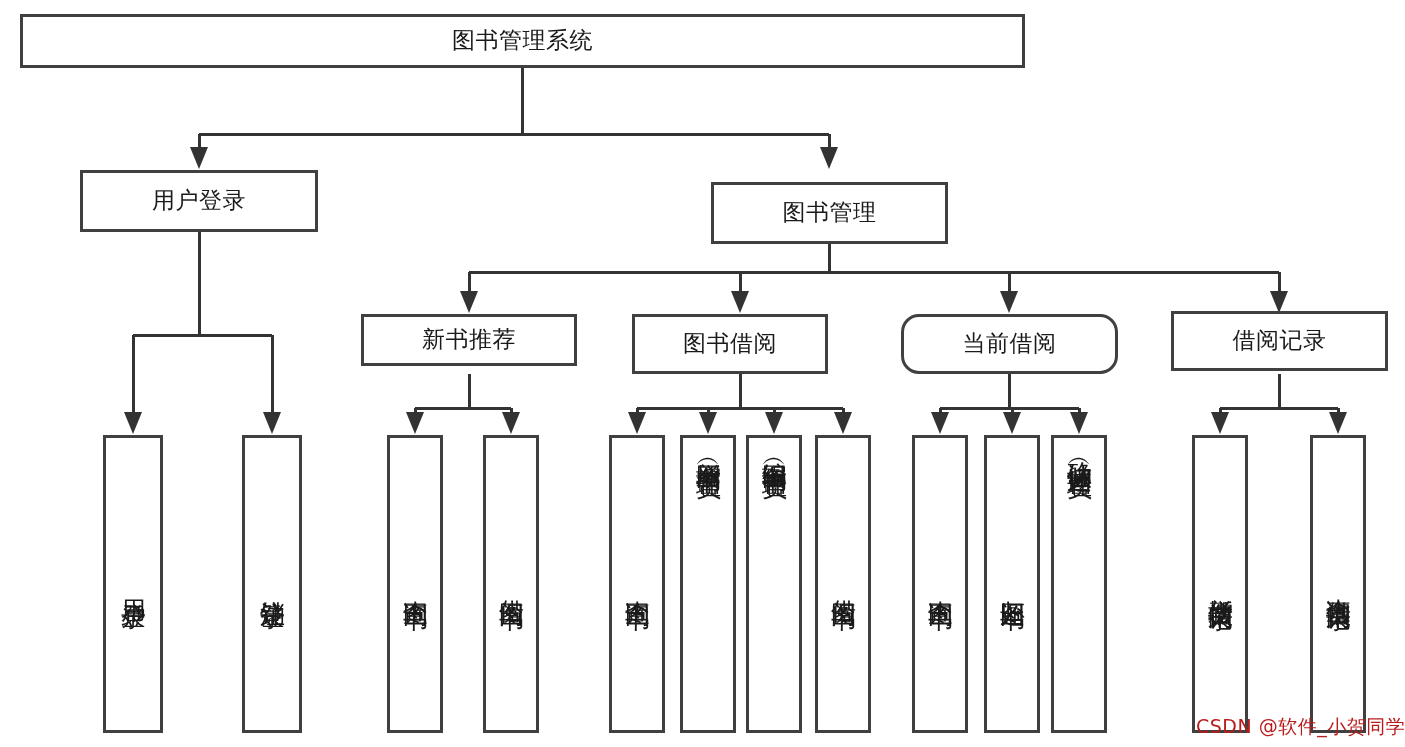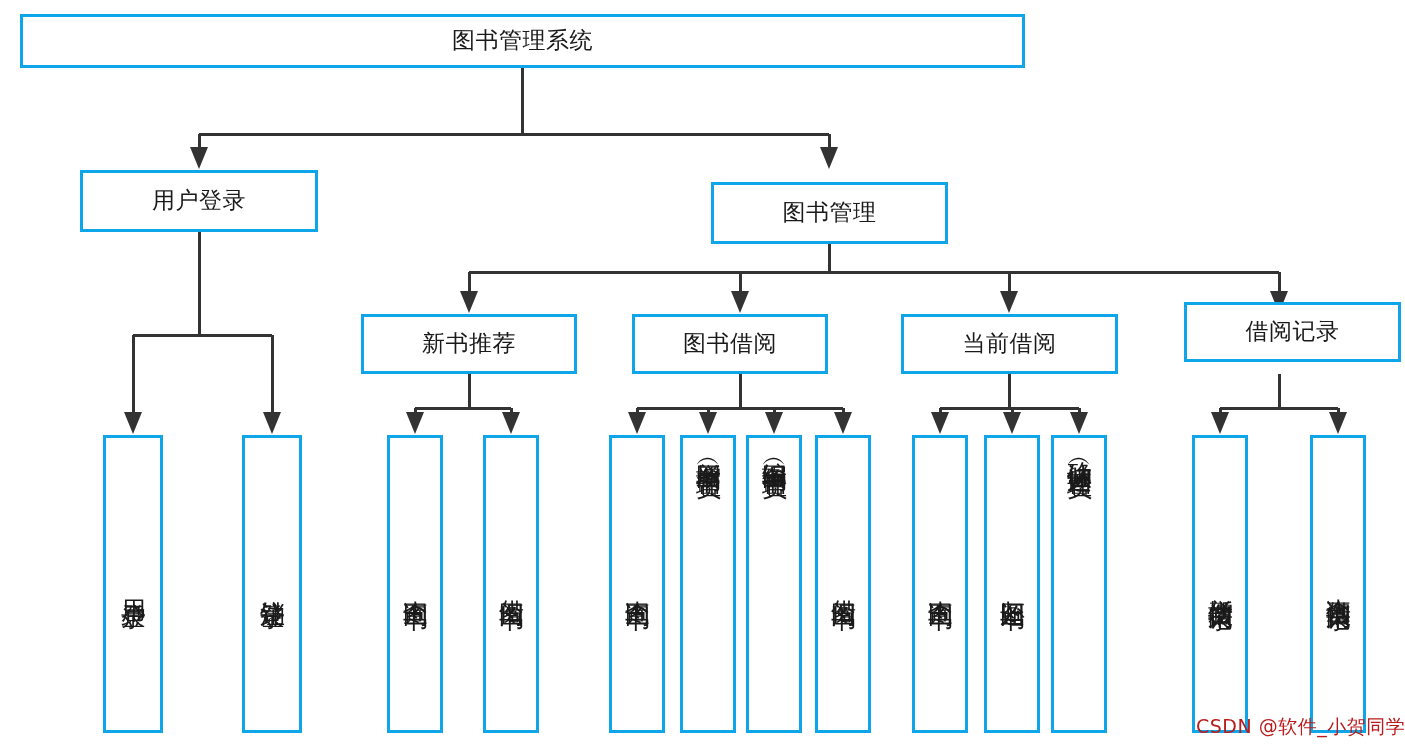--- a/index.html
+++ b/index.html
@@ -22,21 +22,21 @@
     position: absolute;
     left: 0;
     top: 0;
     width: 1405px;
     height: 747px;
     pointer-events: none;
   }
   .node {
     position: absolute;
     box-sizing: border-box;
-    border: 3px solid #0ea5e9;
+    border: 3px solid #404040;
     background: #ffffff;
     display: flex;
     align-items: center;
     justify-content: center;
     color: #1a1a1a;
   }
   .node .label {
     display: block;
     text-align: center;
     line-height: 1.18;
@@ -134,30 +134,30 @@
   <div id="nodes">
       <div class="node horiz" style="left: 20px; top: 14px; width: 1005px; height: 54px;">
         <span class="label">图书管理系统</span>
       </div>
       <div class="node horiz" style="left: 80px; top: 170px; width: 238px; height: 62px;">
         <span class="label">用户登录</span>
       </div>
       <div class="node horiz" style="left: 711px; top: 182px; width: 237px; height: 62px;">
         <span class="label">图书管理</span>
       </div>
-      <div class="node horiz" style="left: 361px; top: 314px; width: 216px; height: 60px;">
+      <div class="node horiz" style="left: 361px; top: 314px; width: 216px; height: 52px;">
         <span class="label">新书推荐</span>
       </div>
       <div class="node horiz" style="left: 632px; top: 314px; width: 196px; height: 60px;">
         <span class="label">图书借阅</span>
       </div>
-      <div class="node horiz" style="left: 901px; top: 314px; width: 217px; height: 60px;">
+      <div class="node horiz" style="left: 901px; top: 314px; width: 217px; height: 60px; border-radius: 18px;">
         <span class="label">当前借阅</span>
       </div>
-      <div class="node horiz" style="left: 1171px; top: 302px; width: 217px; height: 60px; margin-left: 13px;">
+      <div class="node horiz" style="left: 1171px; top: 311px; width: 217px; height: 60px;">
         <span class="label">借阅记录</span>
       </div>
       <div class="node vert mid" style="left: 103px; top: 435px; width: 60px; height: 298px;">
         <span class="label">用户登录</span>
       </div>
       <div class="node vert mid" style="left: 242px; top: 435px; width: 60px; height: 298px;">
         <span class="label">注销登录</span>
       </div>
       <div class="node vert mid" style="left: 387px; top: 435px; width: 56px; height: 298px;">
         <span class="label">查询图书</span>

